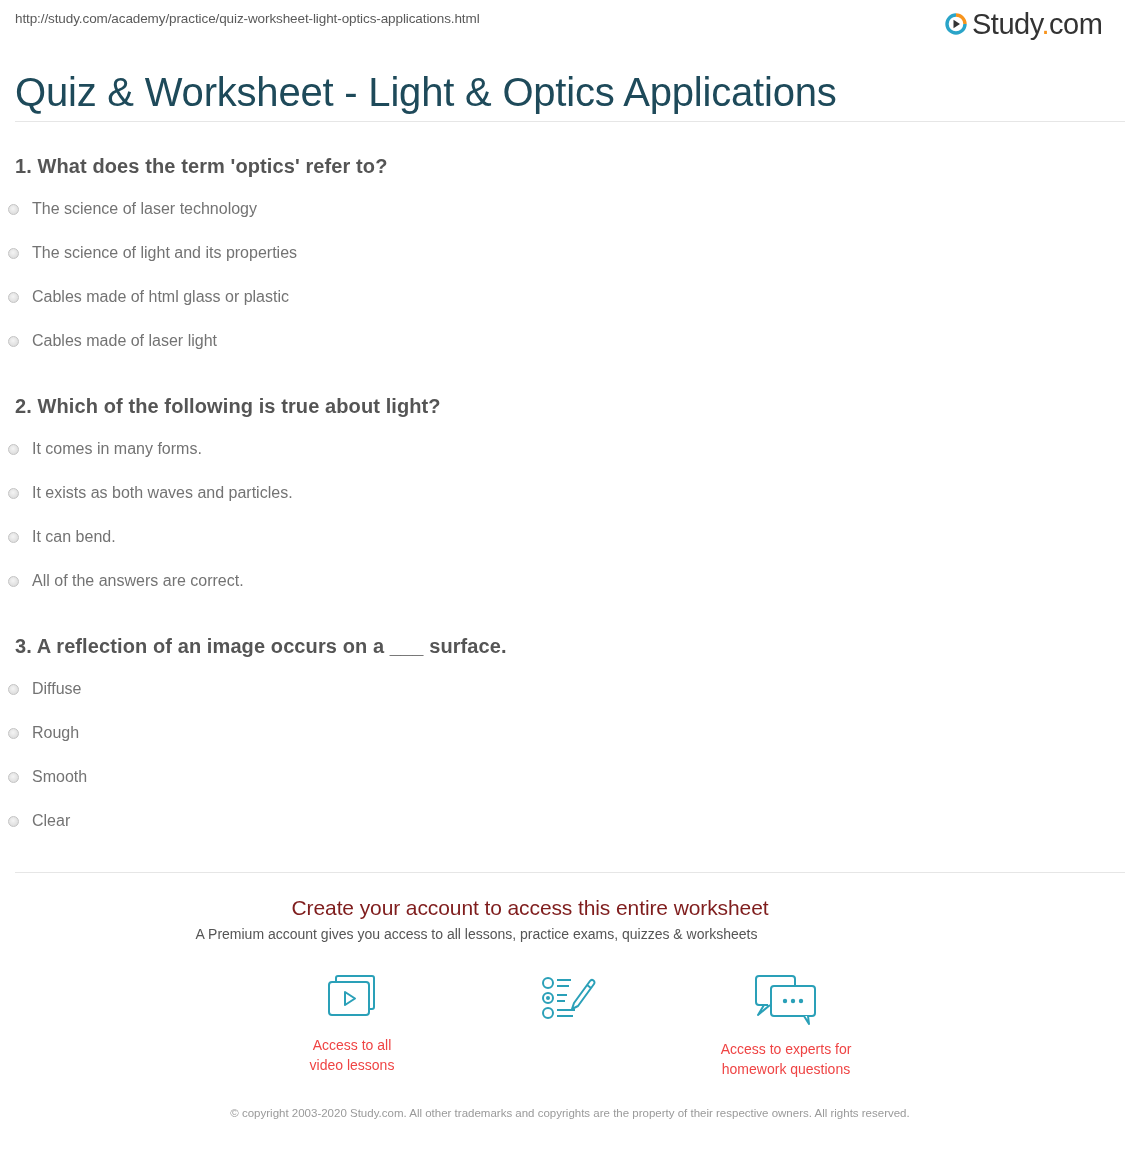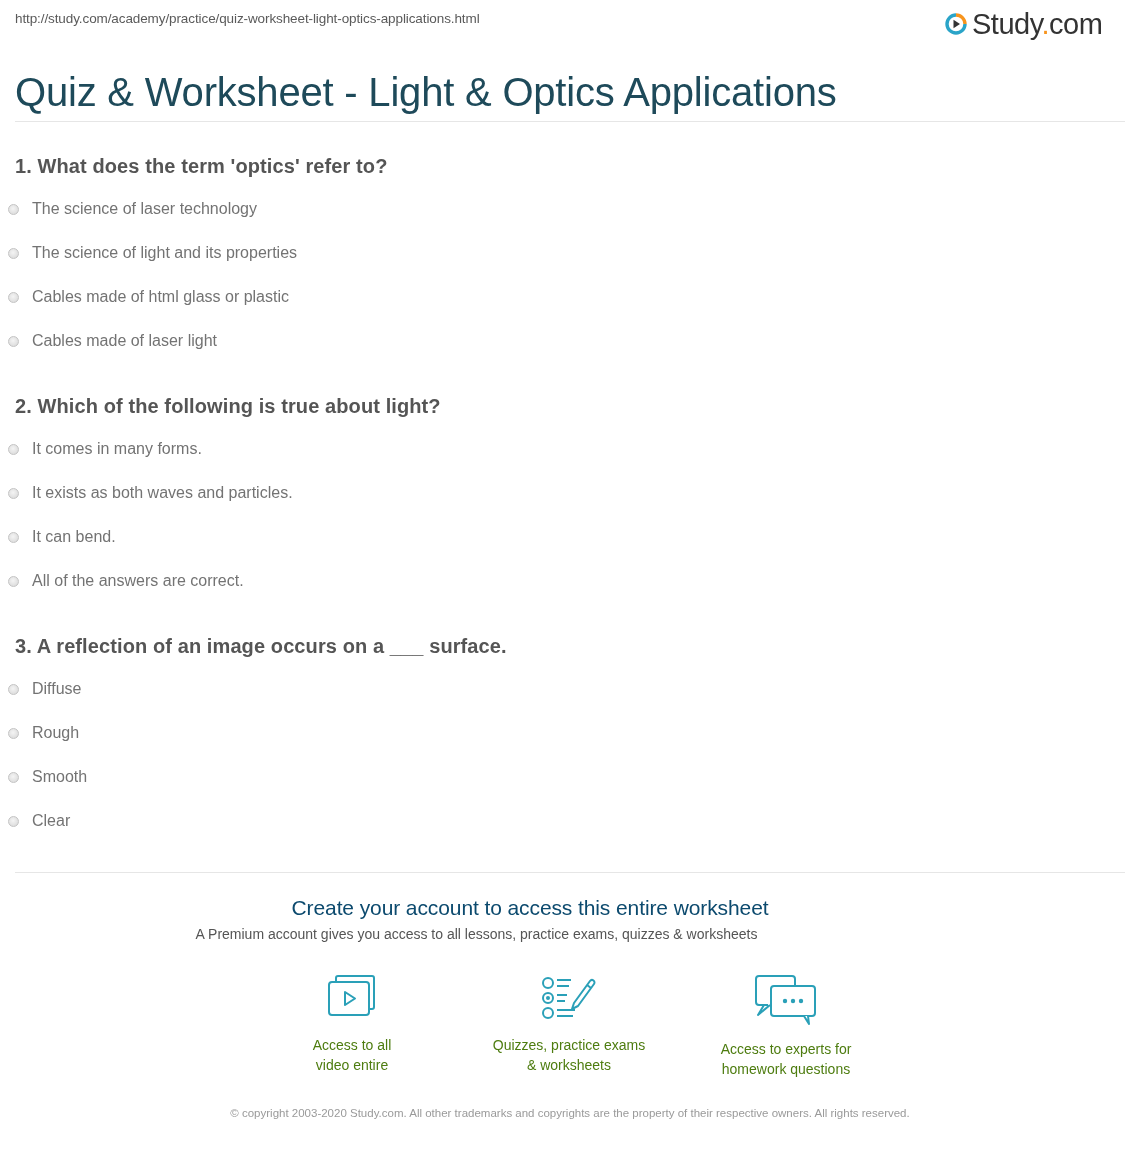--- a/index.html
+++ b/index.html
@@ -8,25 +8,25 @@
   .logo { position: absolute; left: 945px; top: 8px; display: flex; align-items: center; }
   .logo-mark { width: 22px; height: 22px; position: relative; margin-right: 5px; }
   .logo-text { font-size: 29px; font-weight: normal; color: #333333; letter-spacing: -0.5px; line-height: 32px; }
   .logo-dot { color: #f7941d; }
   .title { position: absolute; left: 15px; top: 70px; margin: 0; font-size: 40px; font-weight: normal; color: #1e4a5a; letter-spacing: -0.2px; }
   .rule { position: absolute; left: 15px; right: 15px; height: 1px; background: #e6e6e6; }
   .question { position: absolute; left: 15px; }
   .q-title { margin: 0; font-size: 20px; font-weight: bold; color: #555555; letter-spacing: 0.1px; }
   .option { position: absolute; left: 8px; display: flex; align-items: center; font-size: 16px; color: #737373; cursor: pointer; }
   .radio { width: 11px; height: 11px; border-radius: 50%; border: 1px solid #c4c4c4; background: radial-gradient(circle at 45% 40%, #f4f4f4 0%, #dcdcdc 80%); margin-right: 13px; box-sizing: border-box; }
-  .cta-title { position: absolute; left: 0; width: 1060px; top: 896px; text-align: center; font-size: 21px; color: #0c4a6e; letter-spacing: -0.1px; }
+  .cta-title { position: absolute; left: 0; width: 1060px; top: 896px; text-align: center; font-size: 21px; color: #7f1d1d; letter-spacing: -0.1px; }
   .cta-sub { position: absolute; left: 0; width: 953px; top: 926px; text-align: center; font-size: 14px; color: #555555; }
   .feature { position: absolute; top: 975px; width: 200px; text-align: center; }
   .feature svg { display: block; margin: 0 auto; }
-  .feature-label { margin-top: 14px; font-size: 14px; color: #4d7c0f; line-height: 20px; }
+  .feature-label { margin-top: 14px; font-size: 14px; color: #ef4444; line-height: 20px; }
   .copyright { position: absolute; left: 210px; width: 720px; top: 1105px; text-align: center; font-size: 11.5px; color: #9a9a9a; line-height: 17px; }
 </style>
 </head>
 <body>
 
 <div class="url">http://study.com/academy/practice/quiz-worksheet-light-optics-applications.html</div>
 
 <div class="logo">
   <span class="logo-mark">
     <svg width="22" height="22" viewBox="0 0 22 22">
@@ -109,40 +109,36 @@
 <div class="feature" style="left:252px">
   <span>
     <svg width="52" height="46" viewBox="0 0 52 46">
       <path d="M10 6 V3 a2 2 0 0 1 2-2 H46 a2 2 0 0 1 2 2 V32 a2 2 0 0 1 -2 2 H43" fill="none" stroke="#2aa0b8" stroke-width="2"></path>
       <rect x="3" y="7" width="40" height="33" rx="3" fill="#fff" stroke="#2aa0b8" stroke-width="2"></rect>
       <path d="M19 17 L29 23.5 L19 30 Z" fill="none" stroke="#2aa0b8" stroke-width="2" stroke-linejoin="round"></path>
     </svg>
   </span>
   <div class="feature-label">
     <div>Access to all</div>
-    <div>video entire</div>
+    <div>video lessons</div>
   </div>
 </div>
 
 <div class="feature" style="left:469px">
   <span>
     <svg width="56" height="46" viewBox="0 0 56 46">
       <circle cx="7" cy="8" r="5" fill="none" stroke="#2aa0b8" stroke-width="2"></circle>
       <circle cx="7" cy="23" r="5" fill="none" stroke="#2aa0b8" stroke-width="2"></circle>
       <circle cx="7" cy="23" r="2" fill="#2aa0b8"></circle>
       <circle cx="7" cy="38" r="5" fill="none" stroke="#2aa0b8" stroke-width="2"></circle>
       <path d="M16 5 H30 M16 11 H28 M16 20 H26 M16 26 H24 M16 35 H34 M16 41 H32" stroke="#2aa0b8" stroke-width="2"></path>
       <path d="M33 28 L49 6 a2.5 2.5 0 0 1 4 3 L37 31 L31 34 Z" fill="none" stroke="#2aa0b8" stroke-width="2" stroke-linejoin="round"></path>
       <path d="M46 10 L50 13" stroke="#2aa0b8" stroke-width="2"></path>
     </svg>
   </span>
-  <div class="feature-label">
-    <div>Quizzes, practice exams</div>
-    <div>&amp; worksheets</div>
-  </div>
 </div>
 
 <div class="feature" style="left:686px">
   <span>
     <svg width="64" height="50" viewBox="0 0 64 50">
       <path d="M14 30 H5 a3 3 0 0 1 -3-3 V4 a3 3 0 0 1 3-3 H38 a3 3 0 0 1 3 3 V10" fill="none" stroke="#2aa0b8" stroke-width="2"></path>
       <path d="M10 30 L4 40 L16 30" fill="none" stroke="#2aa0b8" stroke-width="2" stroke-linejoin="round"></path>
       <rect x="17" y="11" width="44" height="30" rx="3" fill="#fff" stroke="#2aa0b8" stroke-width="2"></rect>
       <path d="M50 41 L55 49 L54 41" fill="#fff" stroke="#2aa0b8" stroke-width="2" stroke-linejoin="round"></path>
       <circle cx="31" cy="26" r="2.2" fill="#2aa0b8"></circle>

